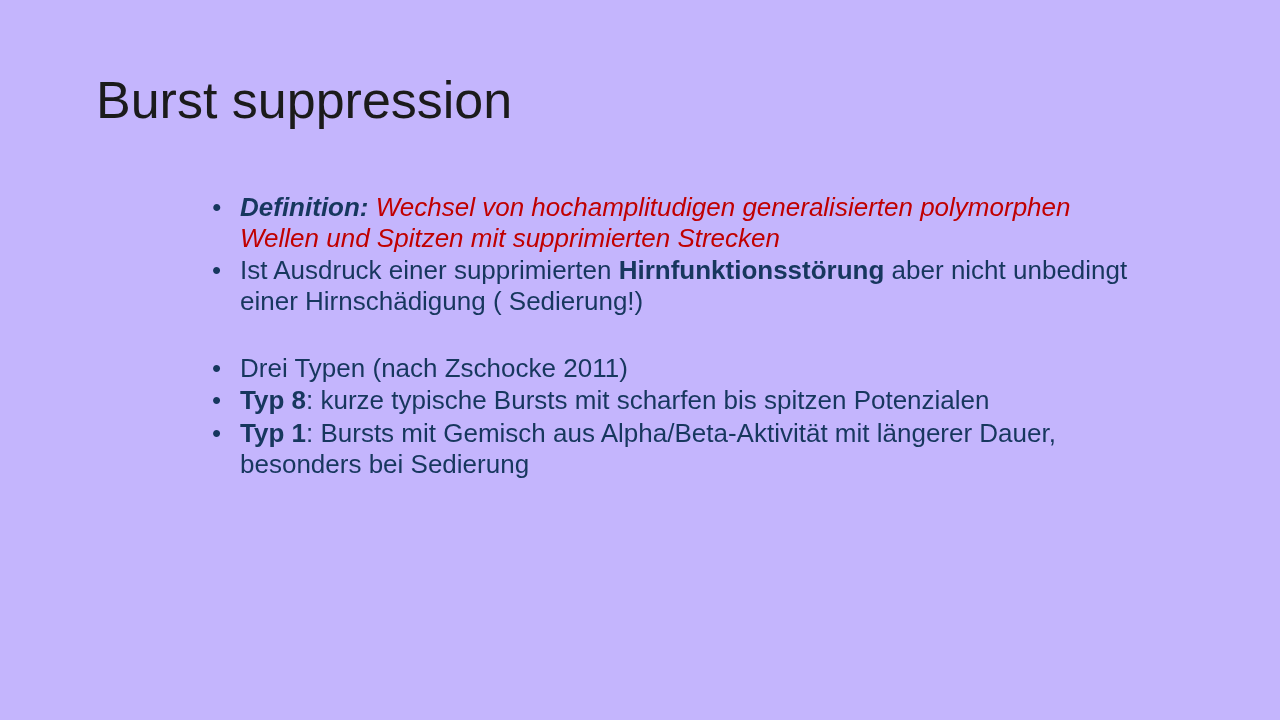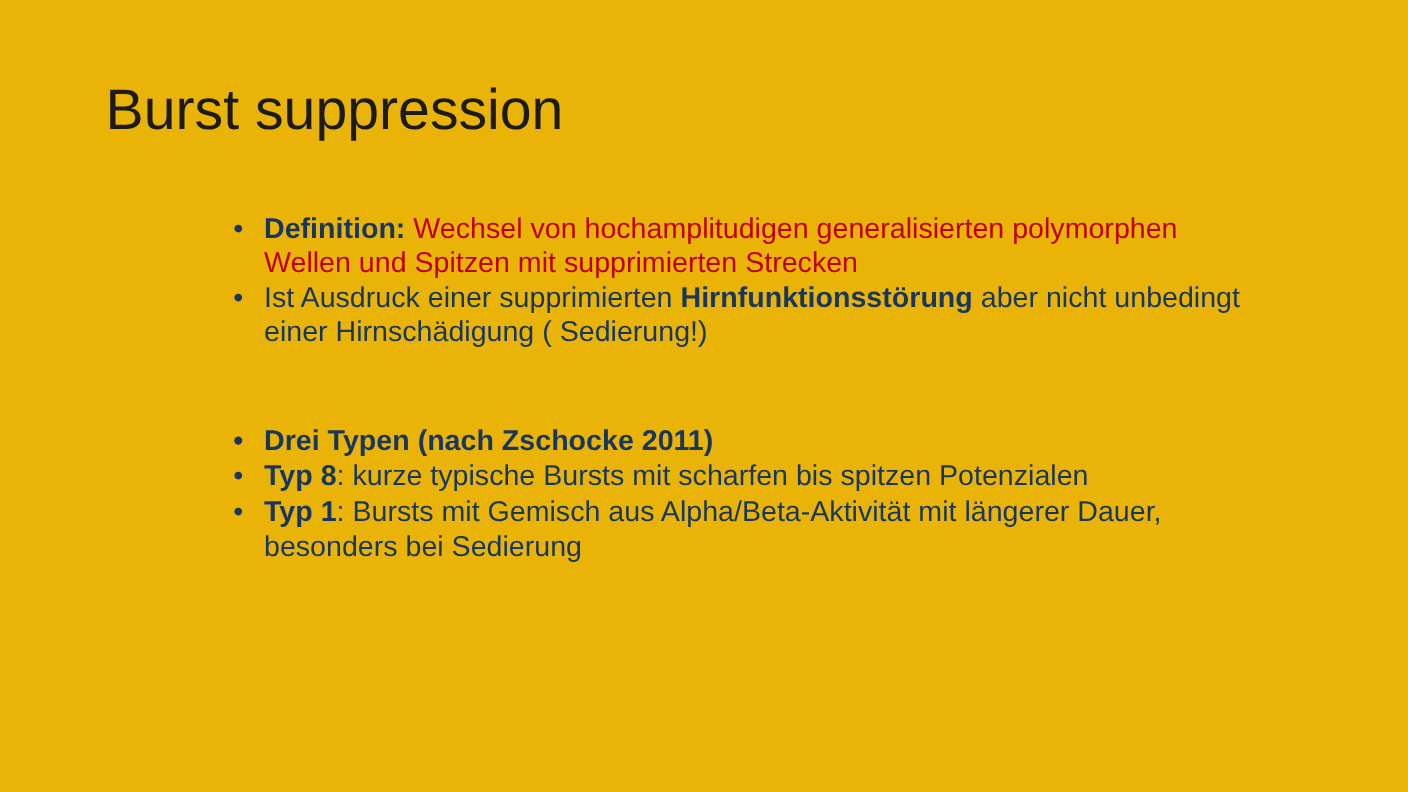--- a/index.html
+++ b/index.html
@@ -10,21 +10,21 @@
     width: 1280px;
     height: 720px;
     background: #ffffff;
     font-family: "Liberation Sans", sans-serif;
     overflow: hidden;
   }
   .slide {
     position: relative;
     width: 1280px;
     height: 720px;
-    background: #eab308;
+    background: #c4b5fd;
     box-sizing: border-box;
   }
   .slide-title {
     position: absolute;
     left: 96px;
     top: 72px;
     width: 1100px;
     font-size: 52px;
     font-weight: 400;
     color: #1b1b1b;
@@ -50,35 +50,35 @@
     content: "\2022";
     position: absolute;
     left: 4px;
     top: 0;
     font-size: 26px;
     line-height: 1.18;
     color: #17375e;
   }
   .bullet-row.red {
     color: #c00000;
+    font-style: italic;
   }
   .bullet-row.red::before {
     color: #17375e;
   }
   .bullet-row .lead {
     font-weight: bold;
     color: #17375e;
   }
   .bullet-row .strong {
     font-weight: bold;
   }
   .bullet-row.heading {
-    font-weight: bold;
+    font-weight: normal;
     color: #17375e;
-    margin-top: 32px;
   }
   .spacer {
     height: 34px;
   }
 </style>
 </head>
 <body>
 
 <div class="slide">
 

